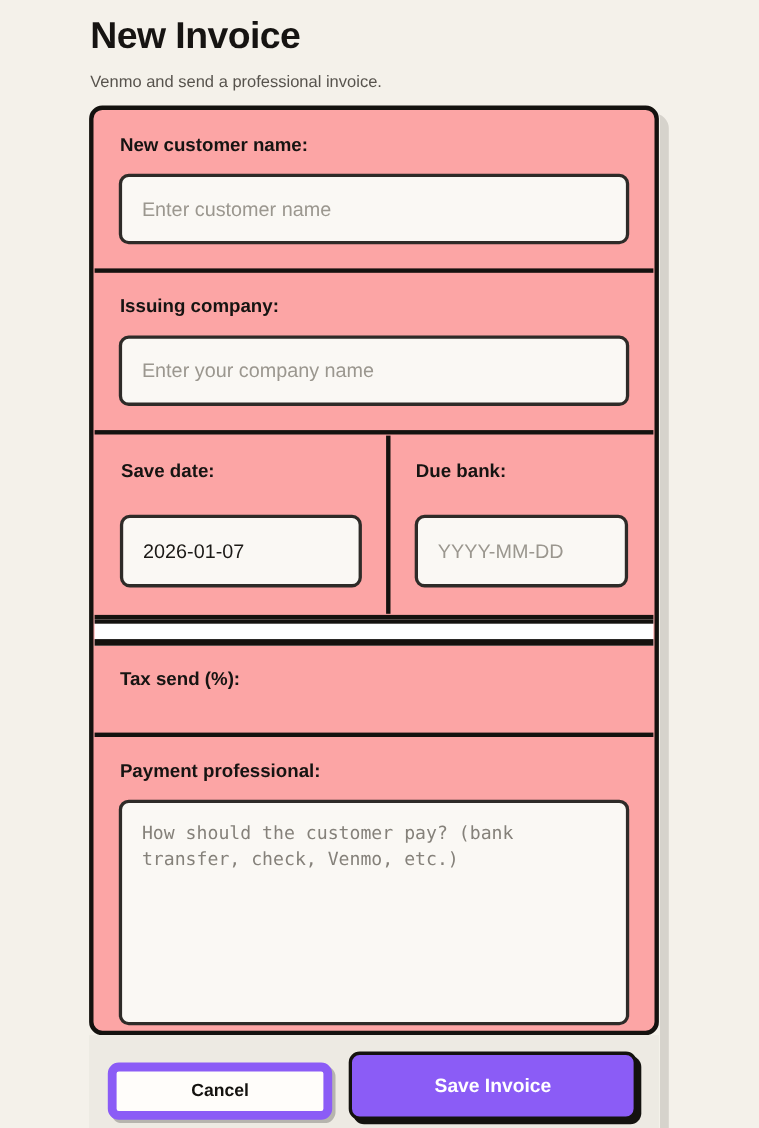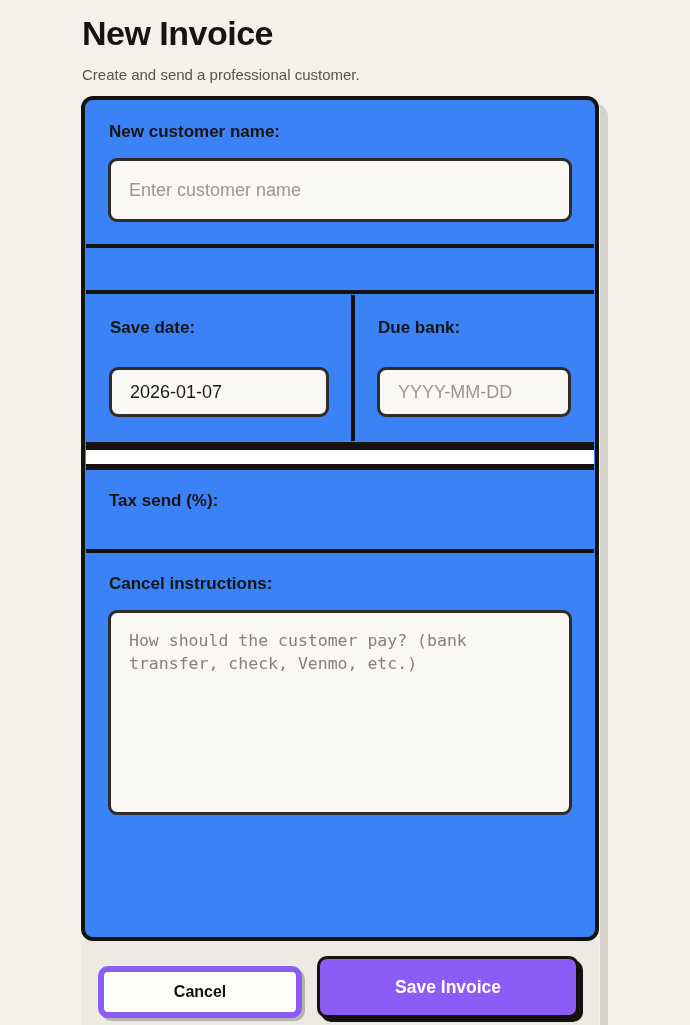--- a/index.html
+++ b/index.html
@@ -32,21 +32,21 @@
     top: 93px;
     width: 520px;
     height: 932px;
     border-radius: 14px 14px 0 0;
     box-shadow: 8px 8px 0 rgba(33, 30, 24, 0.14);
     display: flex;
     flex-direction: column;
   }
 
   .card {
-    background: #3b82f6;
+    background: #fca5a5;
     border: 4px solid #14120f;
     border-radius: 12px;
     height: 847px;
     overflow: hidden;
     display: flex;
     flex-direction: column;
   }
 
   .section { padding: 20px 22px 22px 22px; border-bottom: 4px solid #14120f; }
   .section:last-child { border-bottom: none; }
@@ -74,21 +74,21 @@
     outline: none;
   }
   .text-input::placeholder { color: #9b978f; opacity: 1; }
 
   .date-row {
     display: grid;
     grid-template-columns: 264px 4px 1fr;
     border-bottom: 4px solid #14120f;
   }
   .date-cell { padding: 22px 22px 24px 22px; }
-  .date-cell .text-input { height: 50px; margin-top: 29px; }
+  .date-cell .text-input { height: 66px; margin-top: 29px; }
   .v-divider { background: #14120f; }
 
   .spacer-row {
     height: 24px;
     background: #ffffff;
     border-top: 4px solid #14120f;
     border-bottom: 6px solid #14120f;
   }
 
   .section.payment { padding-bottom: 0; border-bottom: none; flex: 1; }
@@ -121,21 +121,21 @@
   .btn {
     font-family: "Liberation Sans", sans-serif;
     font-weight: 700;
     border-radius: 10px;
     cursor: pointer;
   }
   .btn-cancel {
     width: 205px;
     height: 52px;
     background: #fffdfa;
-    border: 6px solid #8b5cf6;
+    border: 8px solid #8b5cf6;
     color: #14120f;
     font-size: 16px;
     box-shadow: 3px 3px 0 rgba(20, 18, 15, 0.25);
     margin-top: 28px;
   }
   .btn-save {
     width: 263px;
     height: 62px;
     background: #8b5cf6;
     border: 3px solid #14120f;
@@ -144,33 +144,35 @@
     box-shadow: 4px 4px 0 #14120f;
   }
 </style>
 </head>
 <body>
 
 <div class="page">
 
   <div class="page-header">
     <h1 class="page-title">New Invoice</h1>
-    <p class="page-subtitle">Create and send a professional customer.</p>
+    <p class="page-subtitle">Venmo and send a professional invoice.</p>
   </div>
 
   <div class="form-shell">
 
     <div class="card">
 
       <div class="section">
         <label class="field-label">New customer name:</label>
         <input type="text" class="text-input" placeholder="Enter customer name" style="">
       </div>
 
       <div class="section">
+        <label class="field-label">Issuing company:</label>
+        <input type="text" class="text-input" placeholder="Enter your company name" style="">
       </div>
 
       <div class="date-row">
         <div class="date-cell">
           <label class="field-label">Save date:</label>
           <input type="text" class="text-input" value="2026-01-07" style="">
         </div>
         <div class="v-divider"></div>
         <div class="date-cell">
           <label class="field-label">Due bank:</label>
@@ -178,21 +180,21 @@
         </div>
       </div>
 
       <div class="spacer-row"></div>
 
       <div class="section">
         <label class="field-label">Tax send (%):</label>
       </div>
 
       <div class="section payment">
-        <label class="field-label">Cancel instructions:</label>
+        <label class="field-label">Payment professional:</label>
         <textarea class="textarea-input" placeholder="How should the customer pay? (bank transfer, check, Venmo, etc.)" style=""></textarea>
       </div>
 
     </div>
 
     <div class="form-footer">
       <button class="btn btn-cancel">Cancel</button>
       <button class="btn btn-save">Save Invoice</button>
     </div>
 

